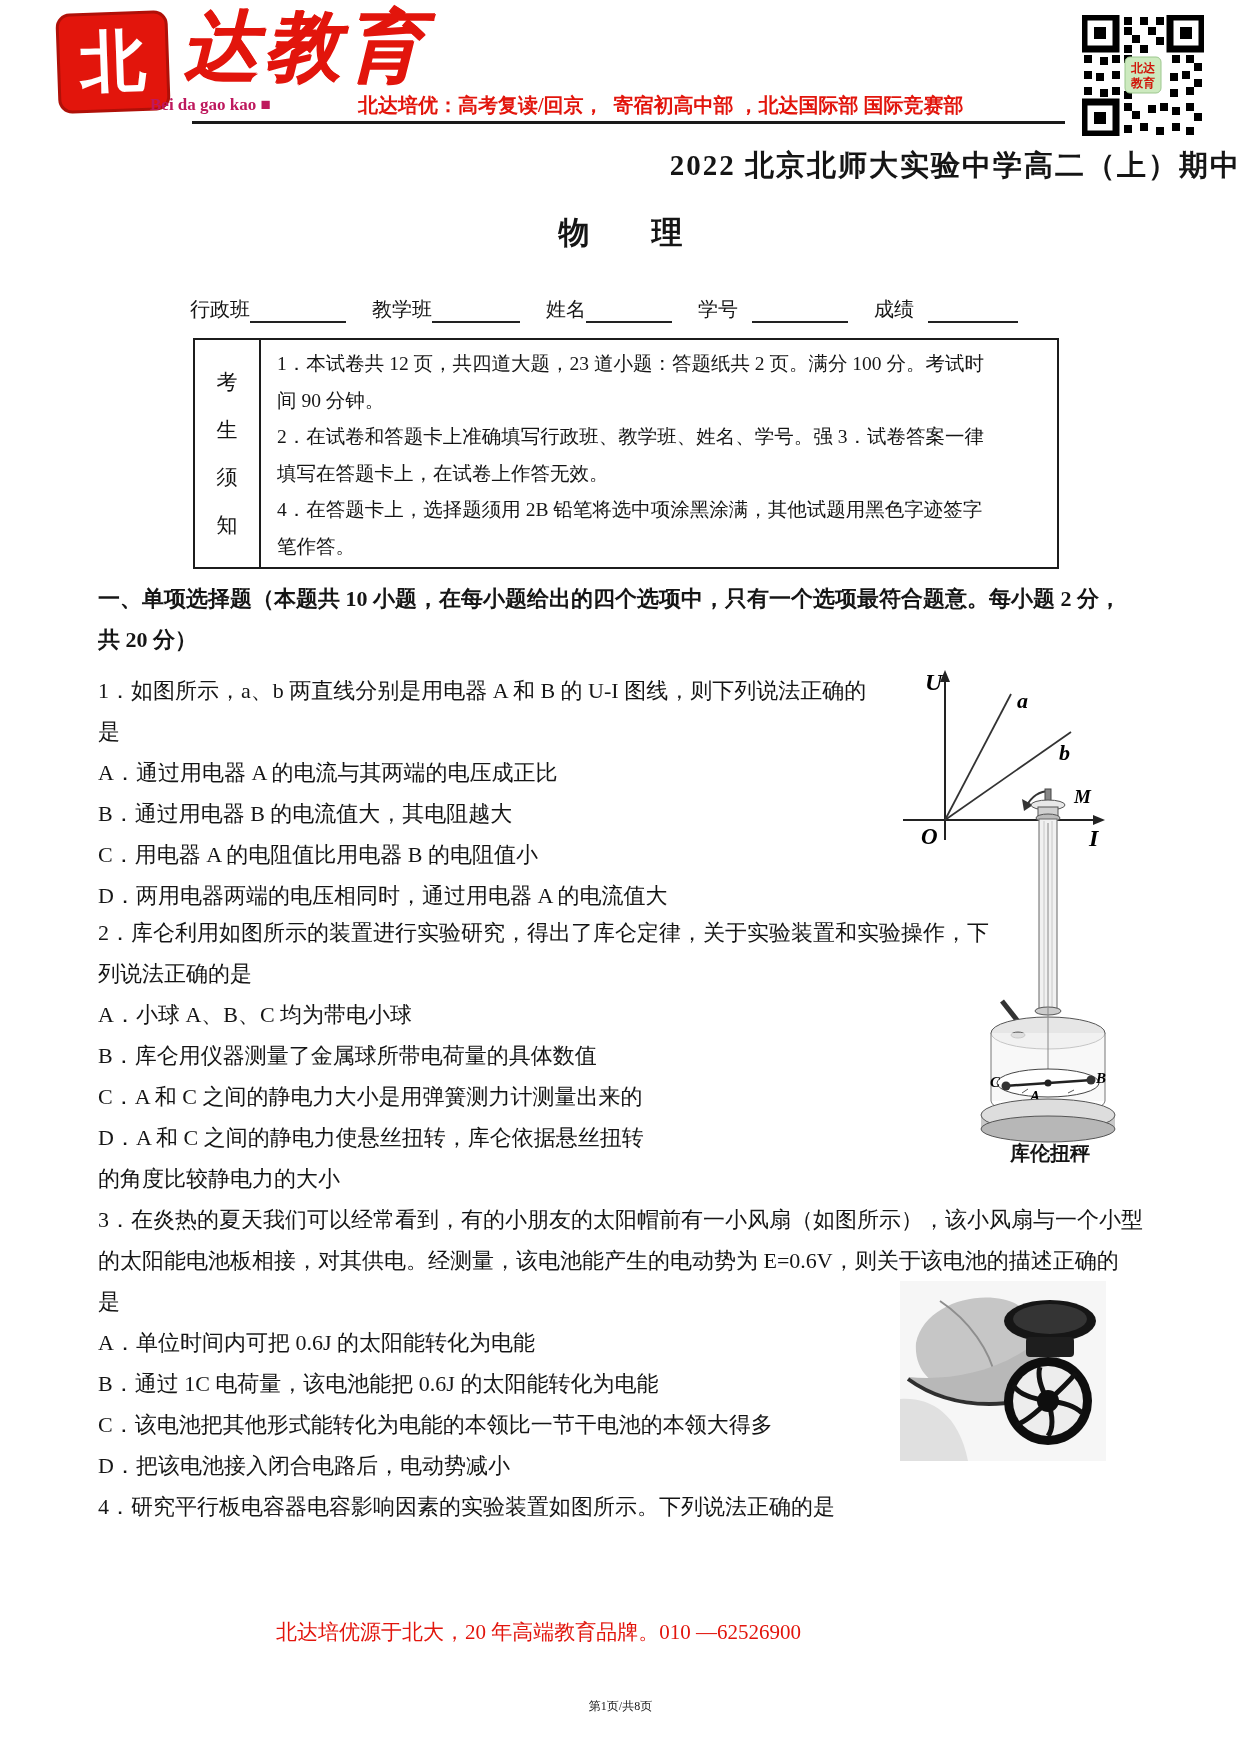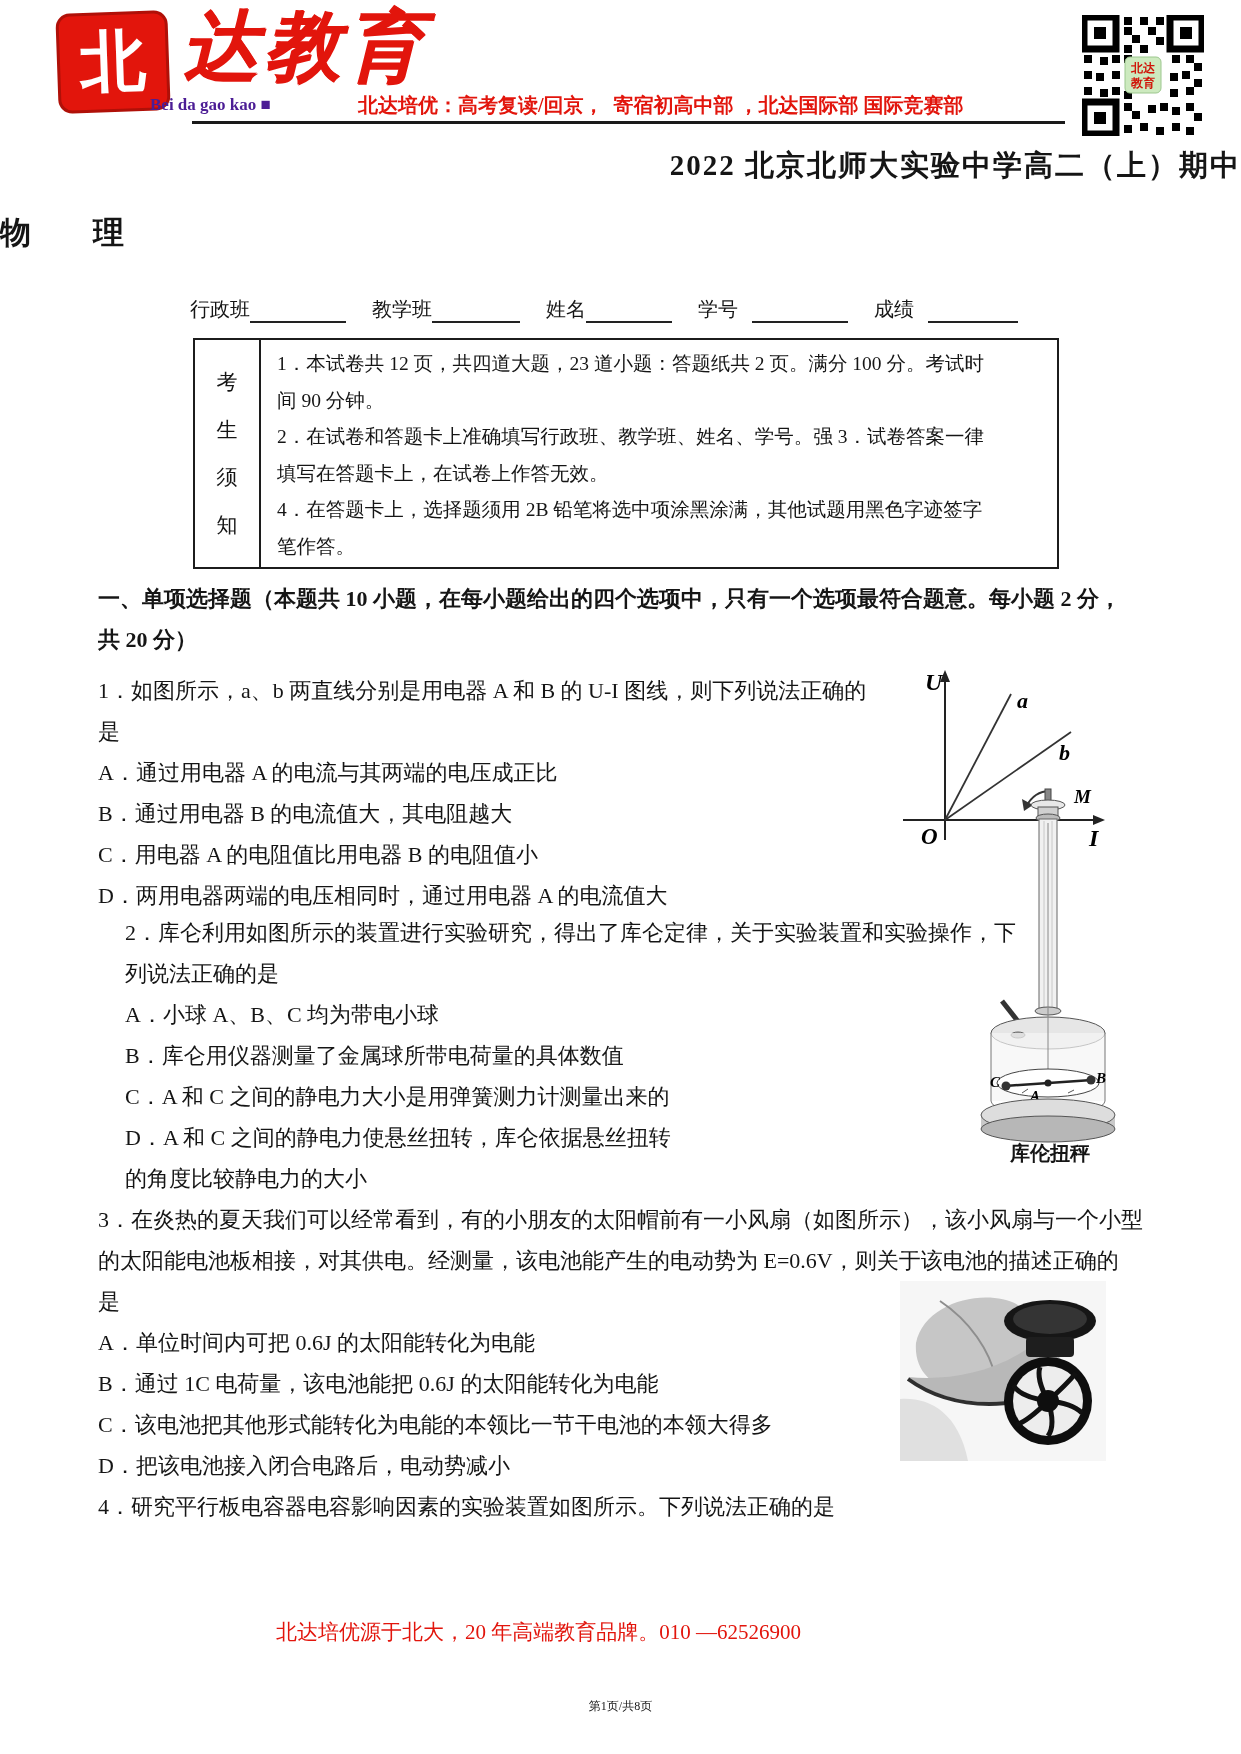--- a/index.html
+++ b/index.html
@@ -18,29 +18,29 @@
     background:#e2150c; border-radius:14px; border:3px solid #b01008;
     display:flex; align-items:center; justify-content:center;
     transform:rotate(-2deg);
   }
   .seal-char { color:#fff; font-size:66px; font-weight:bold; }
   .brand-script {
     left:182px; top:8px; color:#e2150c; font-size:76px; font-weight:bold;
     font-style:italic; letter-spacing:6px; line-height:1;
     text-shadow:1px 1px 0 #e2150c;
   }
-  .brand-roman { left:150px; top:95px; color:#4c1d95; font-size:17px; font-weight:bold; }
+  .brand-roman { left:150px; top:95px; color:#be185d; font-size:17px; font-weight:bold; }
   .tagline { left:358px; top:92px; color:#e2150c; font-size:20px; font-weight:bold; }
   .header-rule { left:192px; top:121px; width:873px; height:3px; background:#1a1a1a; }
   .qr { left:1082px; top:15px; width:122px; height:121px; }
 
   
   .exam-title { left:0; top:146px; width:1241px; text-align:right;
     font-size:29px; font-weight:bold; letter-spacing:2px; }
-  .subject-title { left:0; top:212px; width:1241px; text-align:left;
+  .subject-title { left:0; top:212px; width:1241px; text-align:center;
     font-size:31px; font-weight:bold; }
 
   
   .student-row { left:190px; top:296px; width:880px; font-size:20px; display:flex;text-align:right; }
   .sf { display:flex; align-items:flex-end; margin-right:26px; }
   .sf-blank { display:inline-block; border-bottom:2px solid #222; height:24px; }
 
   
   .notice { left:193px; top:338px; width:866px; height:231px; border:2.5px solid #1c1c1c; display:flex; }
   .notice-side { width:66px; border-right:2.5px solid #1c1c1c; display:flex;
@@ -48,21 +48,21 @@
     padding:18px 0; font-size:21px; }
   .notice-body { flex:1; padding:6px 14px 0 16px; font-size:19.5px; }
   .notice-body .nline { height:36.5px; line-height:36.5px; white-space:pre; }
 
   
   .tline { height:41px; line-height:41px; font-size:22px; white-space:pre; }
   .bold { font-weight:bold; }
   .section-head { left:98px; top:578px; width:1080px; }
   .qblock { left:98px; width:1010px; }
   #q1 { top:670px; }
-  #q2 { top:912px;margin-left:27px; }
+  #q2 { top:912px; }
   #q3 { top:1199px; }
   #q4 { top:1486px; }
 
   
   .fig-ui   { left:893px; top:662px;  width:225px; height:195px; }
   .fig-tors { left:978px; top:783px;  width:144px; height:362px; }
   .tors-cap { left:960px; top:1140px; width:180px; text-align:center;
               font-size:20px; font-weight:bold; }
   .fig-fan  { left:900px; top:1281px; width:206px; height:180px; }
 

